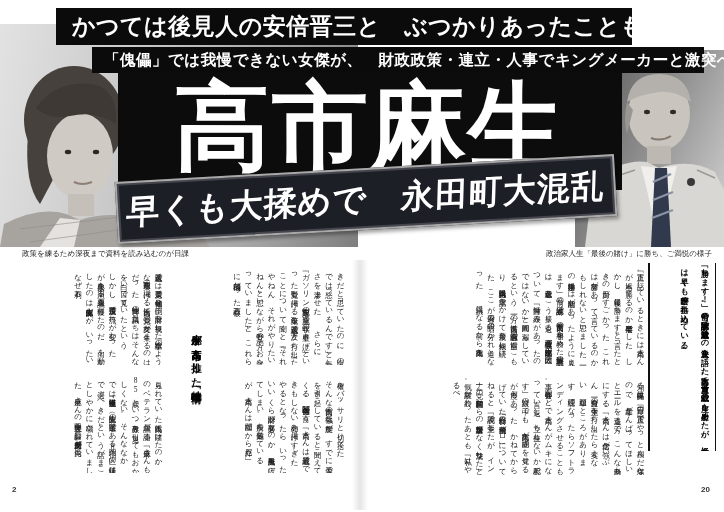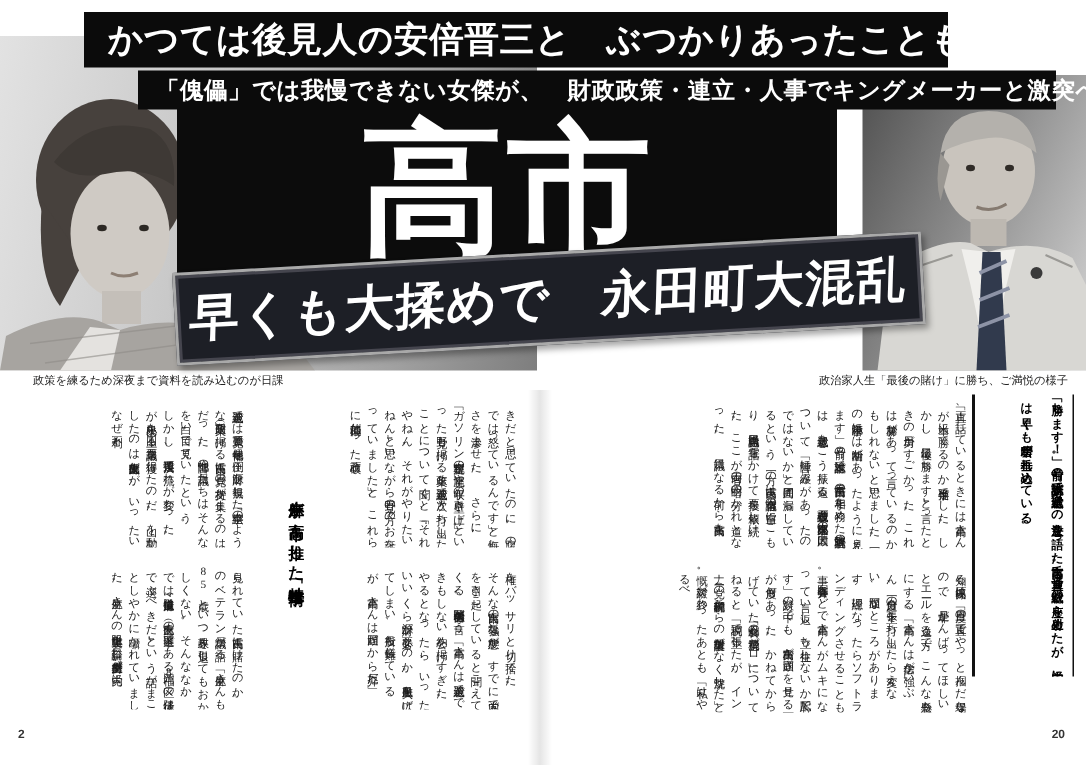--- a/index.html
+++ b/index.html
@@ -14,21 +14,21 @@
   .kicker2 span{color:#fff;font-weight:bold;font-size:15.5px;letter-spacing:.5px;padding-left:12px;white-space:nowrap;}
 
   
   .photoL{left:0;top:24px;width:358px;height:223px;z-index:1;
           background:linear-gradient(100deg,#e2e2e2 0%,#c6c6c6 40%,#a2a2a2 75%,#7e7e7e 100%);}
   .photoR{left:575px;top:50px;width:149px;height:197px;z-index:1;
           background:linear-gradient(115deg,#4f4f4f 0%,#8a8a8a 45%,#d6d6d6 100%);}
   .photoL svg,.photoR svg{display:block;}
 
   
-  .titleband{left:118px;top:64px;width:440px;height:126px;background:#0c0c0c;z-index:3;
+  .titleband{left:118px;top:64px;width:504px;height:126px;background:#0c0c0c;z-index:3;
              display:flex;align-items:center;justify-content:center;}
   .titleband .kanji{color:#fff;font-weight:900;font-size:96px;line-height:1;letter-spacing:2px;white-space:nowrap;}
   .titleband .vs{color:#fff;font-weight:900;font-size:50px;line-height:1;margin:28px 4px 0 6px;letter-spacing:1px;}
 
   
   .ribbon{left:116px;top:168px;width:496px;height:58px;z-index:7;
           background:#1d1f26;border:2px solid #a9a9a9;box-shadow:inset 0 0 0 2px #45454e, 2px 3px 4px rgba(0,0,0,.35);
           transform:rotate(-3.2deg);display:flex;align-items:center;justify-content:center;}
   .ribbon span{display:inline-block;color:#fff;font-weight:900;font-size:33px;letter-spacing:1px;
                transform:skewX(-5deg);white-space:nowrap;}
@@ -101,20 +101,21 @@
 
   <div class="abs kicker1">
     <span>かつては後見人の安倍晋三と　ぶつかりあったことも……</span>
   </div>
   <div class="abs kicker2">
     <span>「傀儡」では我慢できない女傑が、　財政政策・連立・人事でキングメーカーと激突へ</span>
   </div>
 
   <div class="abs titleband">
     <span class="kanji">高市</span>
+    <span class="kanji">麻生</span>
   </div>
 
   <div class="abs ribbon">
     <span>早くも大揉めで　永田町大混乱</span>
   </div>
 
   <div class="abs capL">政策を練るため深夜まで資料を読み込むのが日課</div>
   <div class="abs capR">政治家人生「最後の賭け」に勝ち、ご満悦の様子</div>
 
   <div class="abs vtx lede">「勝ちます！」。前号の本誌対談で総裁選への決意を語った高市氏。宣言通り総裁の座を射止めたが、党内には早くも暗雲が垂れ込めている。</div>

